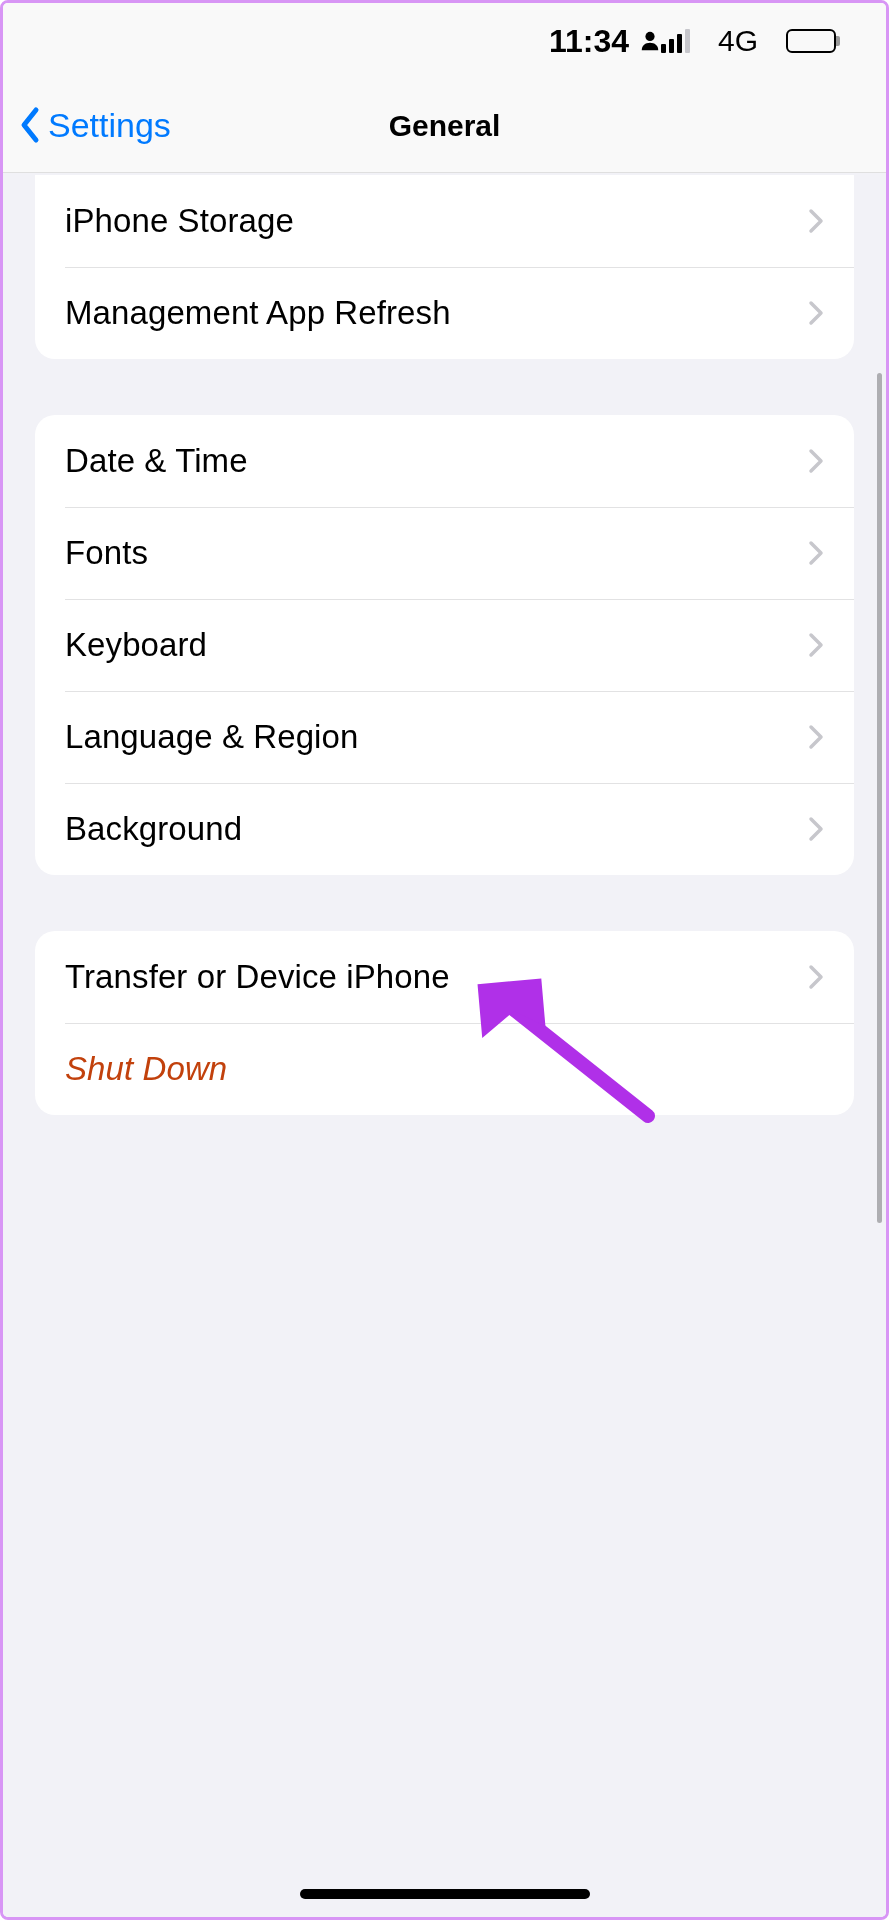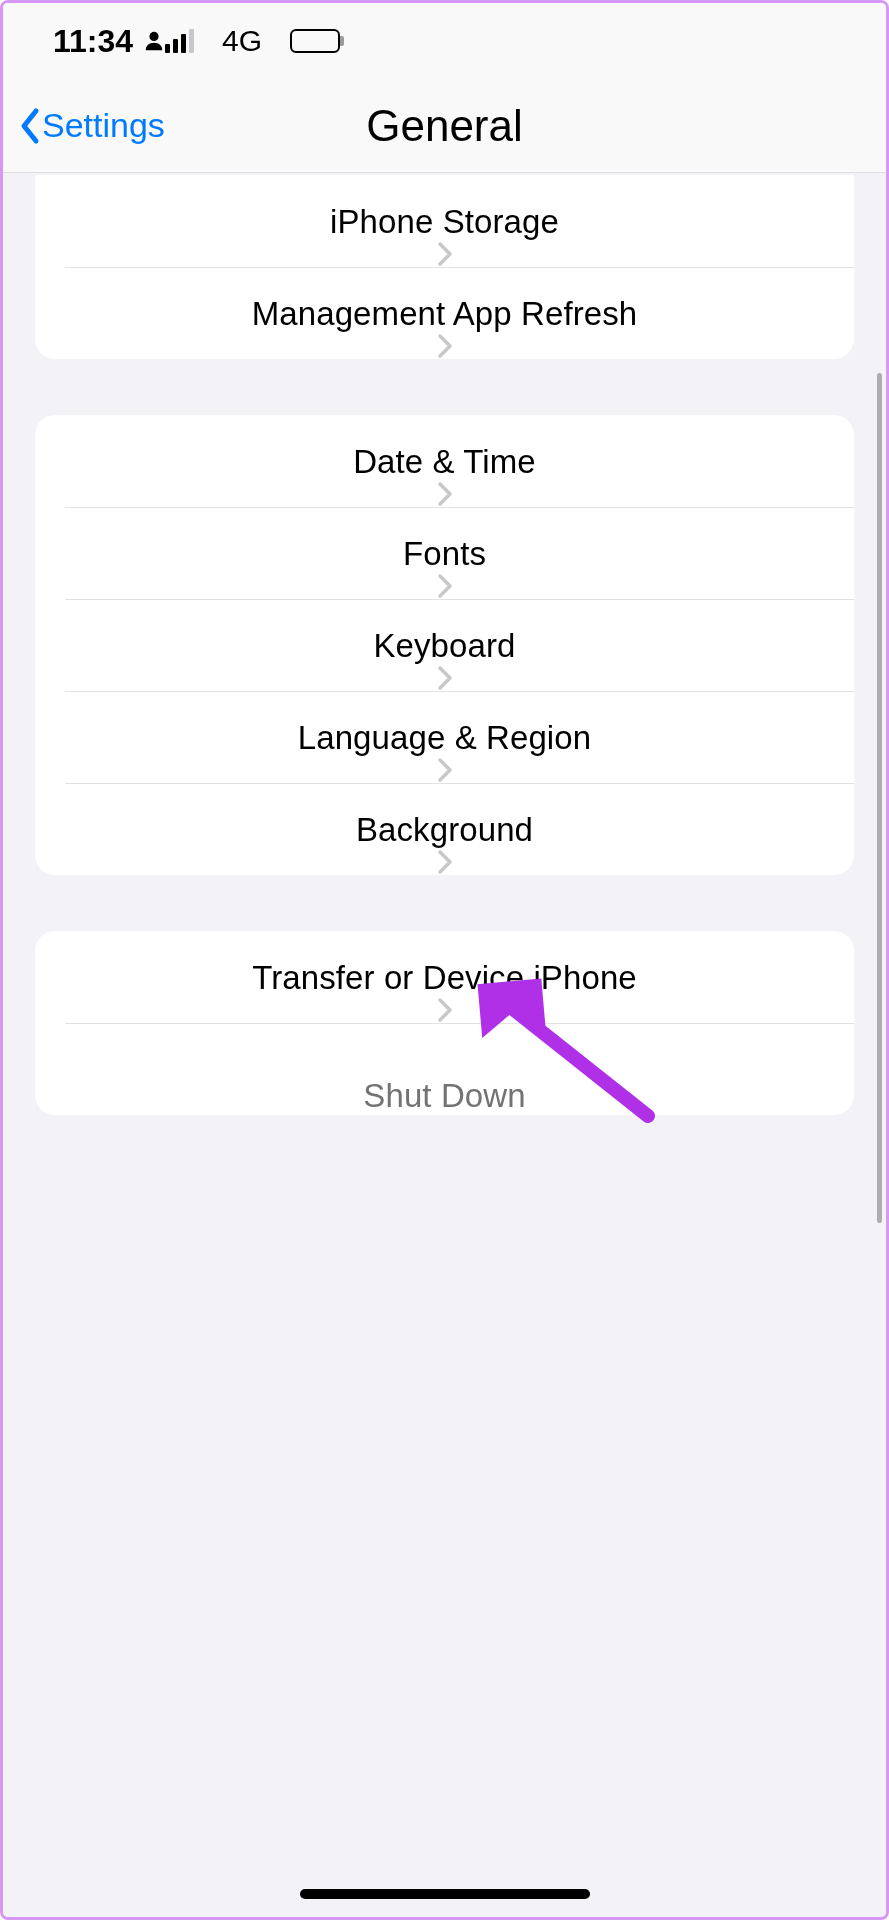--- a/index.html
+++ b/index.html
@@ -22,21 +22,21 @@
       width: 100%;
       height: 100%;
       background: #f2f2f7;
       position: relative;
     }
     
     .status-bar {
       height: 76px;
       display: flex;
       align-items: center;
-      justify-content: flex-start;
+      justify-content: flex-end;
       padding: 0 50px 0 50px;
       background: #f9f9f9;
     }
     .status-left {
       display: flex;
       align-items: center;
       gap: 10px;
       font-size: 32px;
       font-weight: 600;
       color: #000;
@@ -99,36 +99,37 @@
       height: 94px;
       display: flex;
       align-items: center;
       padding: 0 15px;
       background: #f9f9f9;
       border-bottom: 1px solid rgba(0,0,0,0.1);
       position: relative;
     }
     .back-button {
       display: flex;
-      align-items: flex-end;
+      align-items: flex-start;
+      gap: 6px;
       color: #007aff;
       font-size: 34px;
       font-weight: 400;
       cursor: pointer;
     }
     .back-chevron {
       width: 24px;
       height: 38px;
     }
     .nav-title {
       position: absolute;
       left: 50%;
       transform: translateX(-50%);
-      font-size: 44px;
-      font-weight: 400;
+      font-size: 30px;
+      font-weight: 700;
       color: #000;
     }
     
     .content {
       height: calc(100% - 170px);
       overflow: hidden;
       position: relative;
     }
     .section {
       background: #fff;
@@ -139,44 +140,44 @@
     .section:first-of-type {
       margin-top: 2px;
       border-top-left-radius: 0;
       border-top-right-radius: 0;
       margin-left: 32px;
       margin-right: 32px;
     }
     .row {
       display: flex;
       align-items: center;
-      justify-content: flex-end;
+      justify-content: space-between;
       min-height: 92px;
       padding: 0 30px 0 30px;
       cursor: pointer;
       position: relative;
-      flex-direction: column;
     }
     .row + .row::before {
       content: '';
       position: absolute;
       top: 0;
       left: 30px;
       right: 0;
       height: 1px;
       background: rgba(60,60,67,0.15);
     }
     .row-label {
       font-size: 33px;
       font-weight: 400;
       color: #000;
       letter-spacing: 0.1px;
     }
     .row-label.blue {
-      color: #737373;
+      color: #c2410c;
+      font-style: italic;
     }
     .chevron {
       width: 16px;
       height: 26px;
       flex-shrink: 0;
     }
     .chevron path {
       stroke: #c7c7cc;
       stroke-width: 3.5;
       fill: none;

